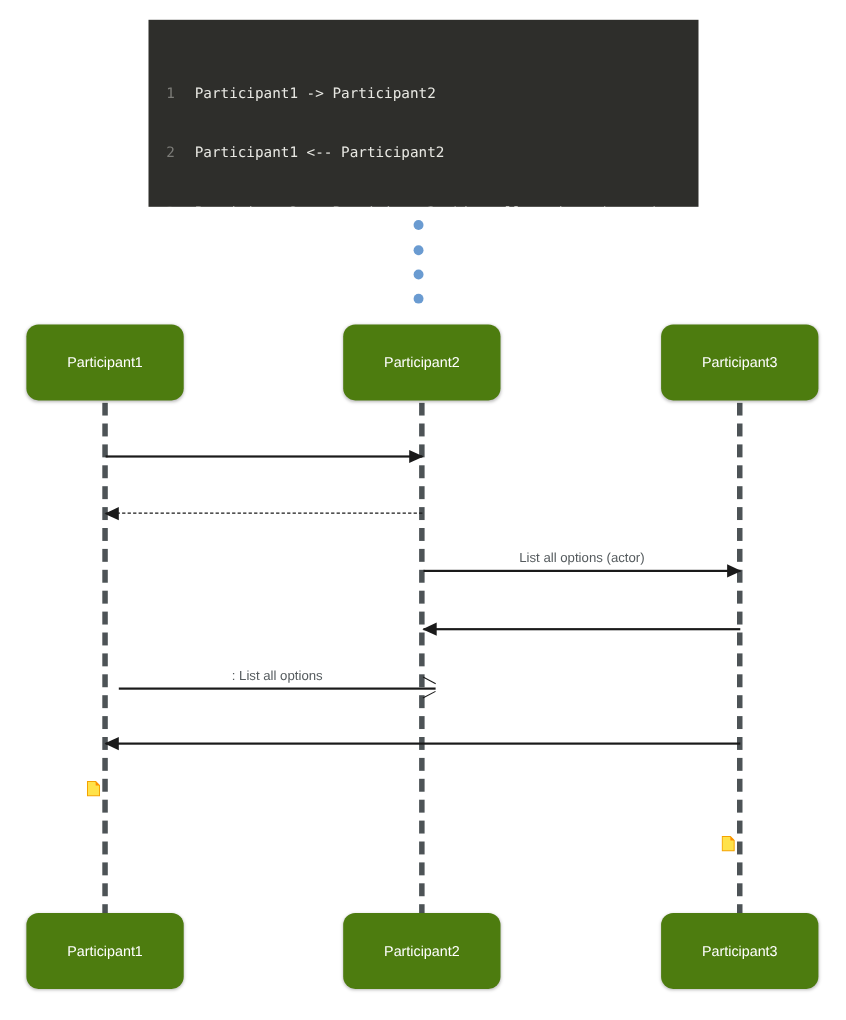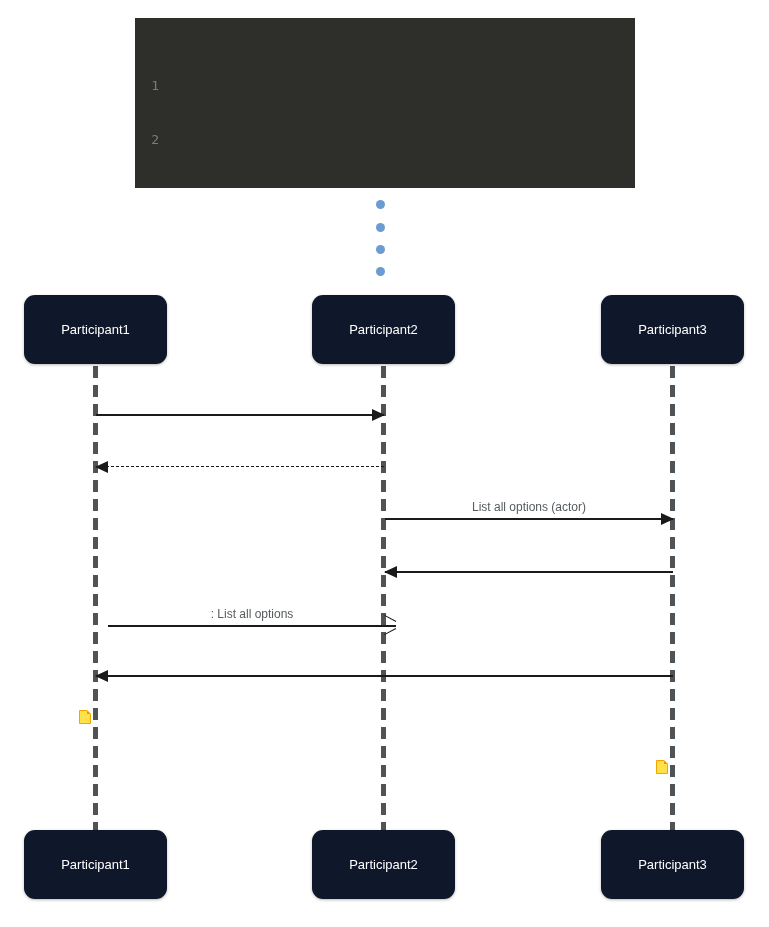--- a/index.html
+++ b/index.html
@@ -58,21 +58,21 @@
     border-radius: 50%;
     background: #6a9bd1;
   }
 
   
   .participant-box {
     position: absolute;
     width: 143px;
     height: 69px;
     border-radius: 11px;
-    background: #0f172a;
+    background: #4d7c0f;
     color: #ffffff;
     display: flex;
     align-items: center;
     justify-content: center;
     font-size: 13px;
     box-shadow: 0 1px 3px rgba(0,0,0,0.28);
     box-sizing: border-box;
   }
 
   
@@ -164,23 +164,25 @@
   }
 </style>
 </head>
 <body>
 
 <div id="code-block">
   <div id="code-lines">
 
     <div class="code-line">
       <span class="code-gutter">1</span>
+      <span class="code-text">Participant1 -&gt; Participant2</span>
     </div>
     <div class="code-line">
       <span class="code-gutter">2</span>
+      <span class="code-text">Participant1 &lt;-- Participant2</span>
     </div>
     <div class="code-line">
       <span class="code-gutter">3</span>
       <span class="code-text">Participant2 -&gt; Participant3: List all options (actor)</span>
     </div>
     
     
     
     
     

